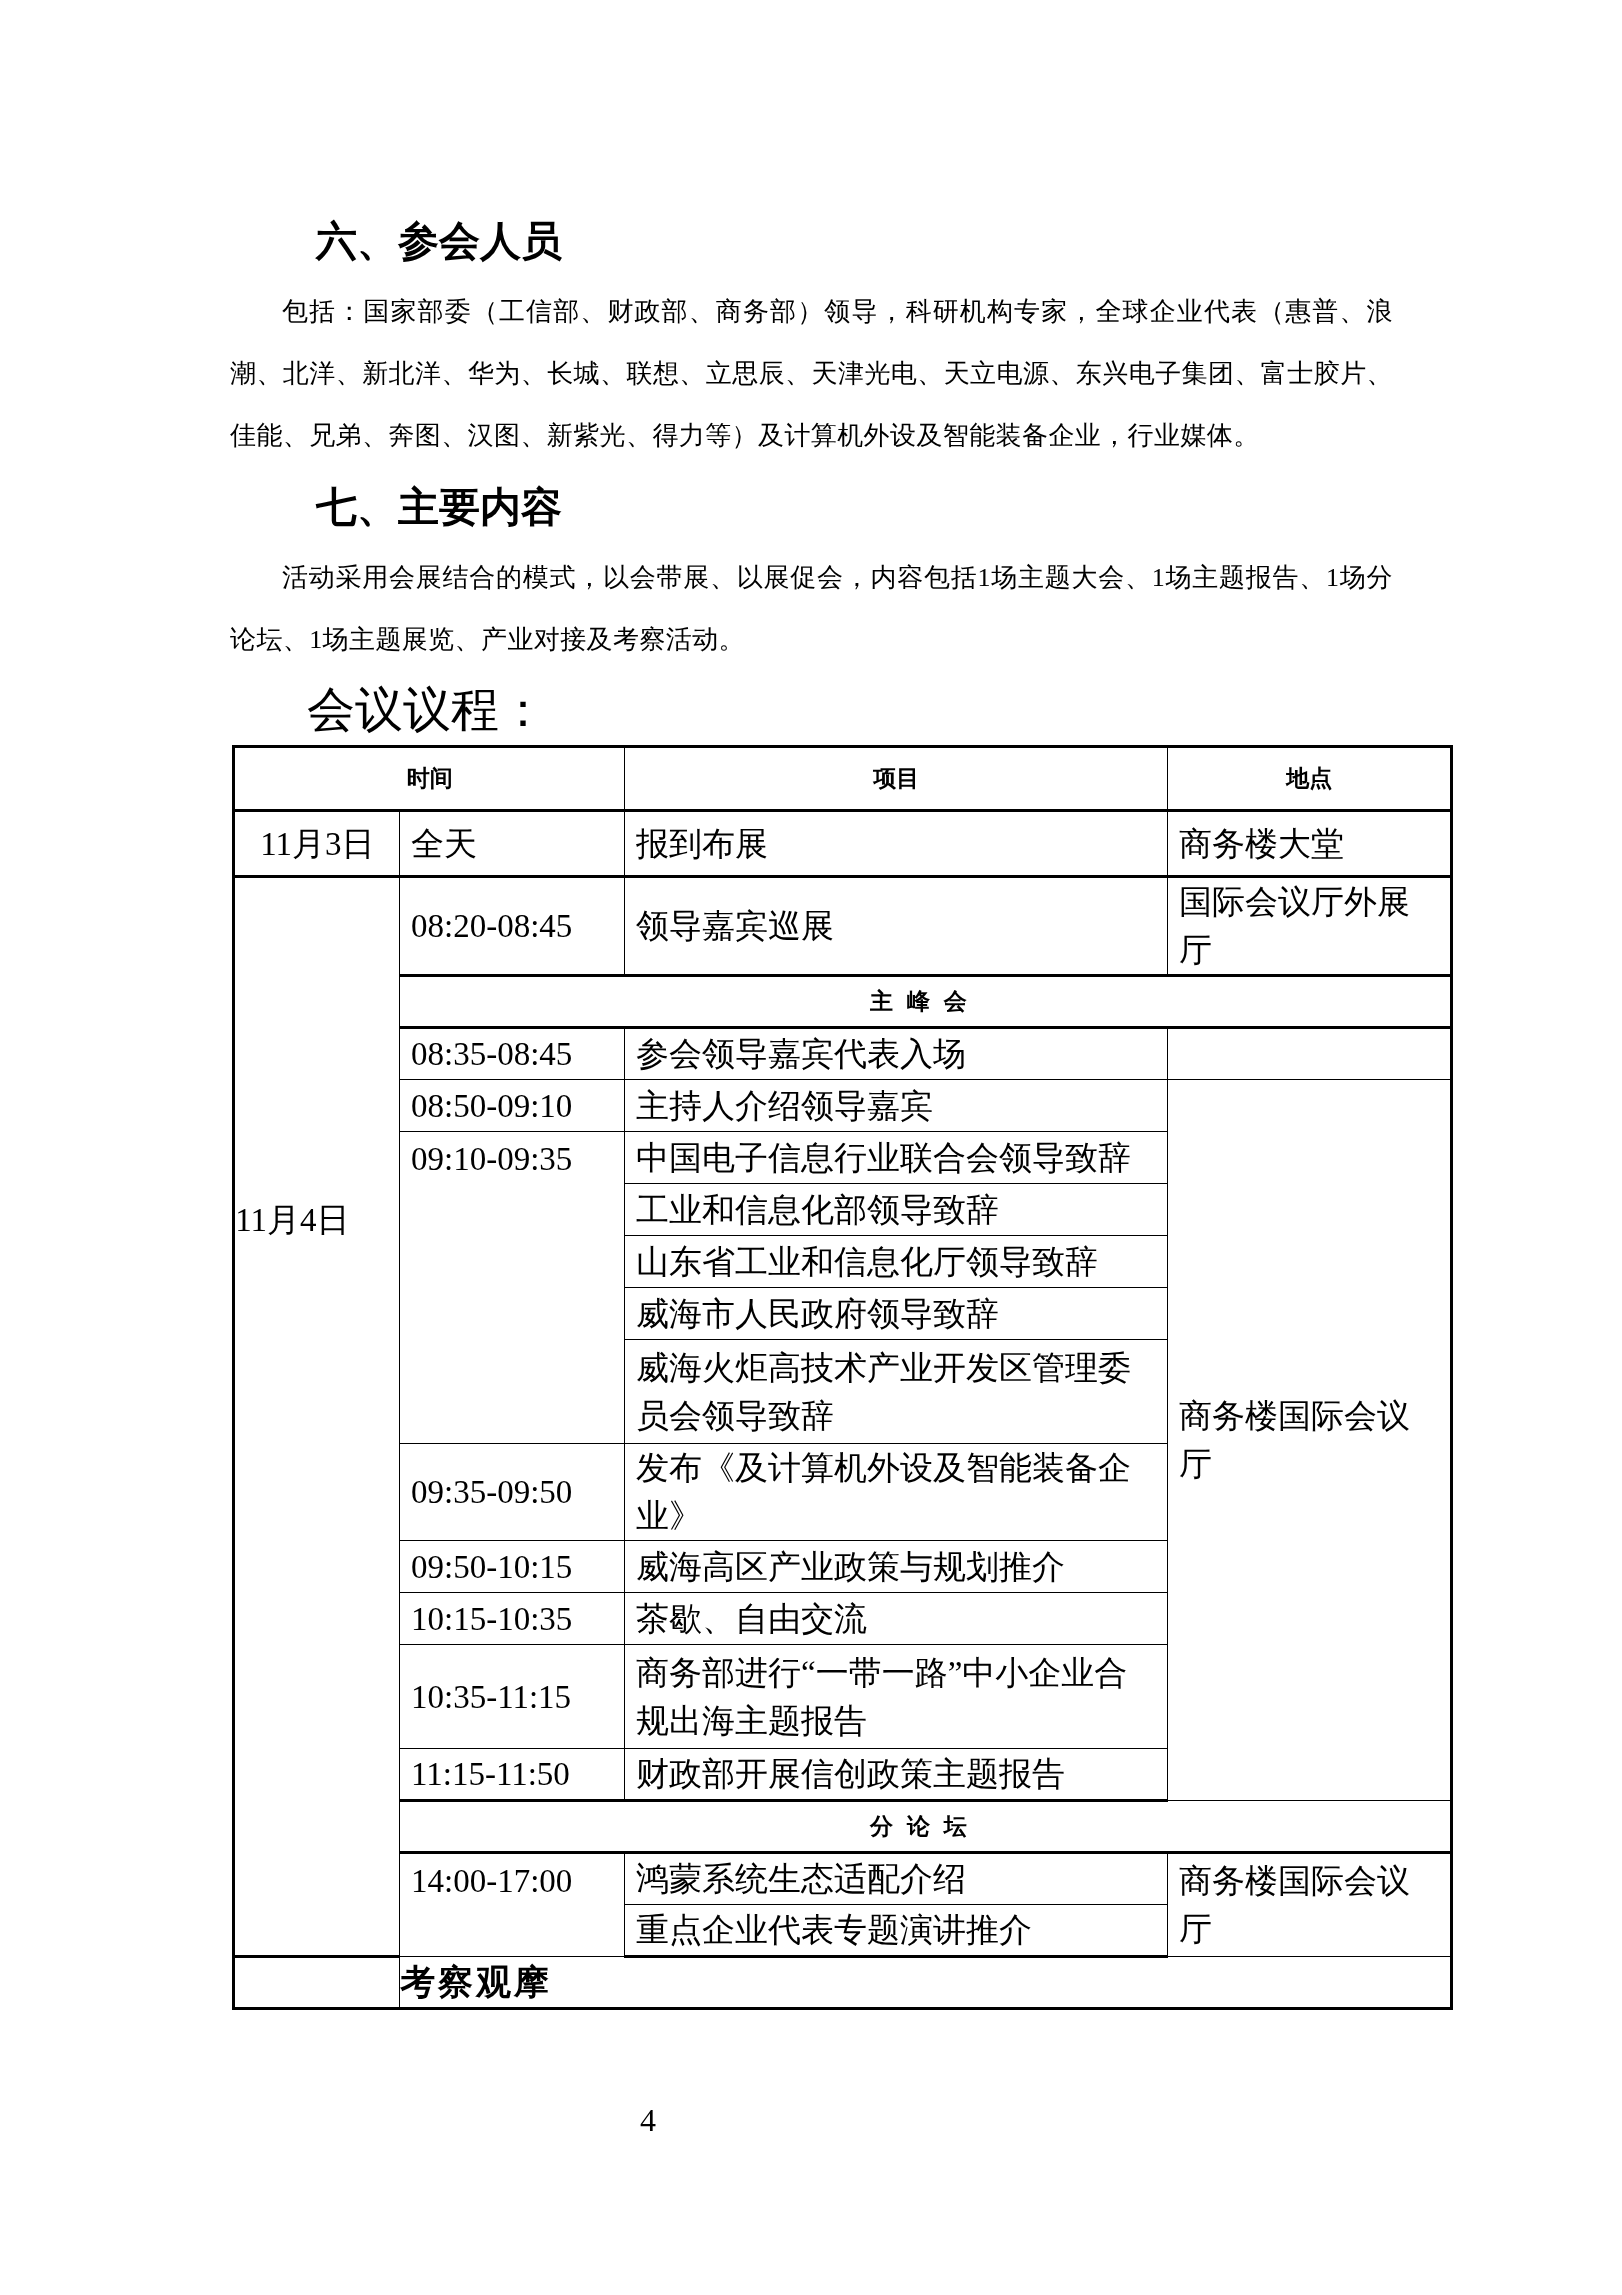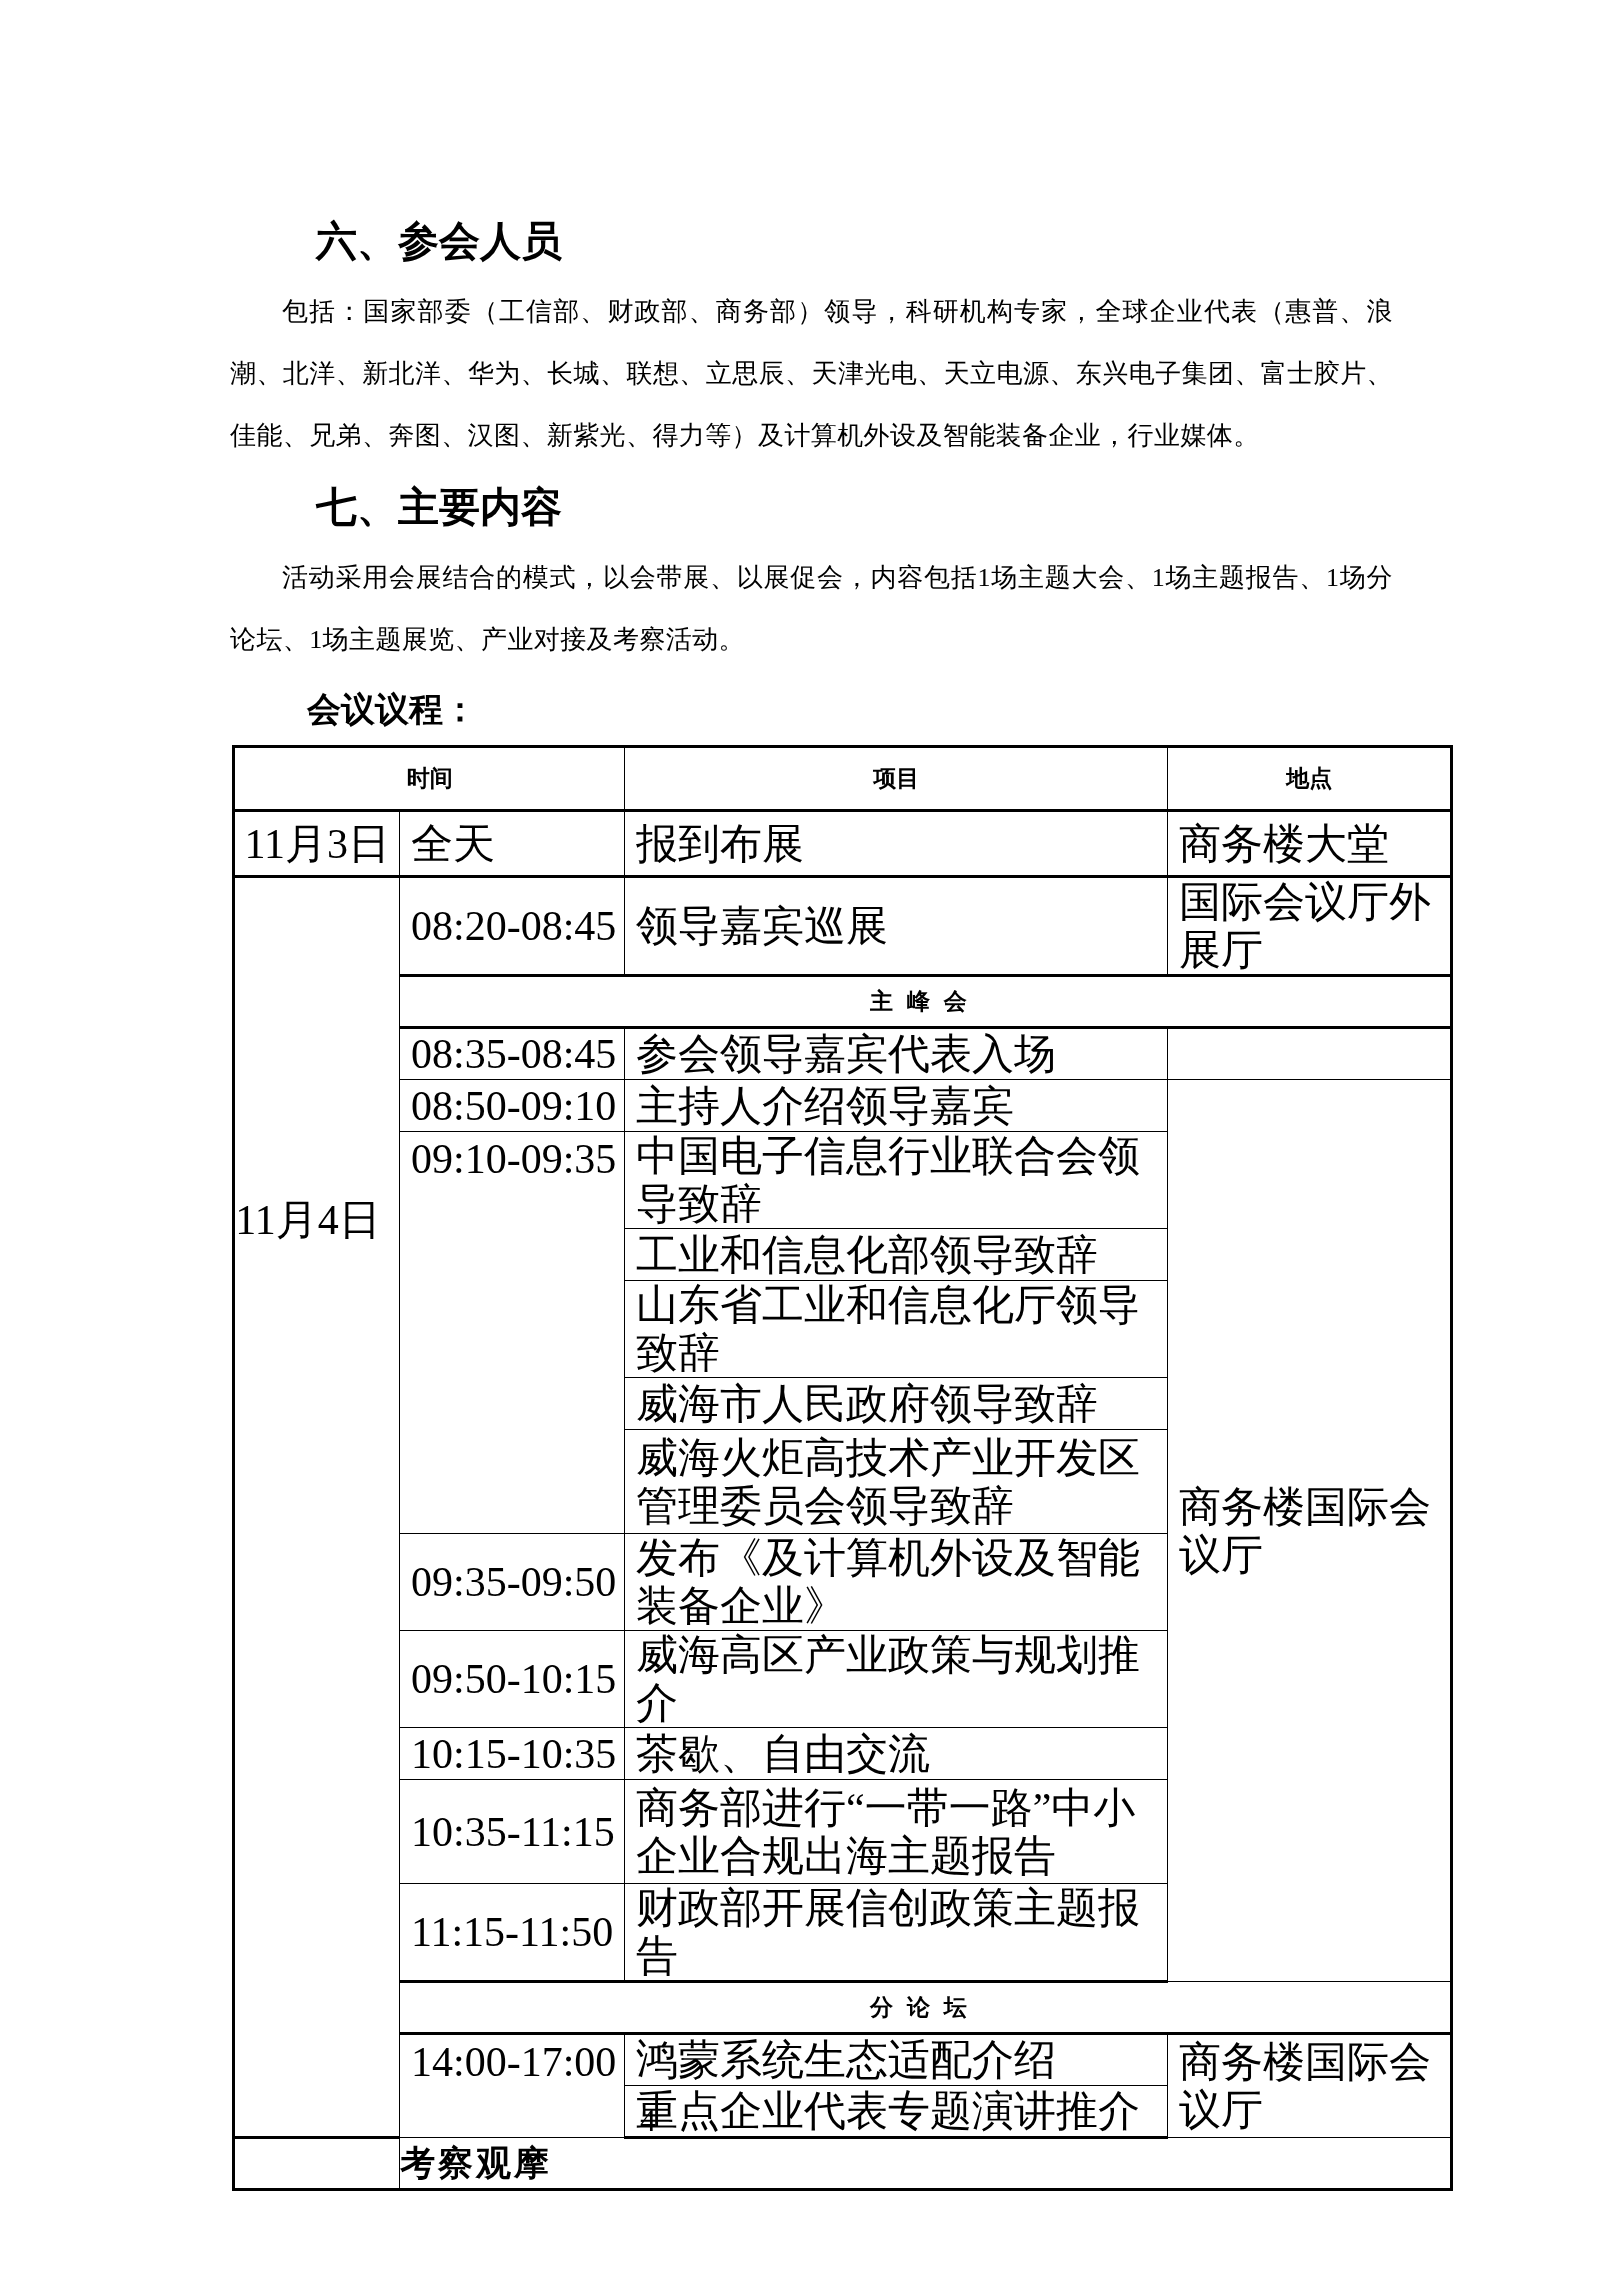--- a/index.html
+++ b/index.html
@@ -11,29 +11,29 @@
   .sec-heading{
     font-family:"Liberation Sans","DejaVu Sans",sans-serif;
     font-weight:bold;font-size:41px;line-height:62px;margin:9px;text-indent:77px;
   }
   .sec-heading.first{padding-top:201px;}
   .body-para{
     font-size:26px;line-height:62px;letter-spacing:0.4px;margin:0;
     text-align:justify;text-indent:2em;
   }
   .agenda-label{
-    font-weight:bold;font-size:34px;line-height:62px;margin:7.7px 0 0 0;text-indent:77px;
+    font-weight:normal;font-size:48px;line-height:62px;margin:7.7px 0 0 0;text-indent:77px;
   }
   table.agenda{
     border-collapse:collapse;table-layout:fixed;width:1219px;margin-left:2.3px;margin-top:4.6px;
     border:3.1px solid #000;
   }
   col.c-date{width:166px;} col.c-time{width:225px;} col.c-item{width:543px;} col.c-loc{width:284px;}
   .agenda th,.agenda td{
-    border:1.5px solid #000;font-size:42px;line-height:48px;padding:0 7.7px 0 10.7px;
+    border:1.5px solid #000;font-size:33px;line-height:48px;padding:0 7.7px 0 10.7px;
     vertical-align:middle;text-align:left;font-weight:normal;box-sizing:border-box;
     overflow:hidden;
   }
   .agenda th{font-size:23px;font-weight:bold;text-align:center;padding:0;}
   .r-hd{height:64px;} .r-day1{height:66px;} .r-std{height:52px;} .r-tall{height:104px;}
   .thickB th,.thickB td{border-bottom-width:3.1px;}
   td.date-cell{text-align:center;padding:0;}
   td.day4-cell{vertical-align:top;padding:318px 0 0 0;text-align:left;}
   td.vtop{vertical-align:top;padding-top:2.3px;}
   td.banner-cell{font-weight:bold;text-align:center;font-size:23px;letter-spacing:0.6em;padding:0;}

